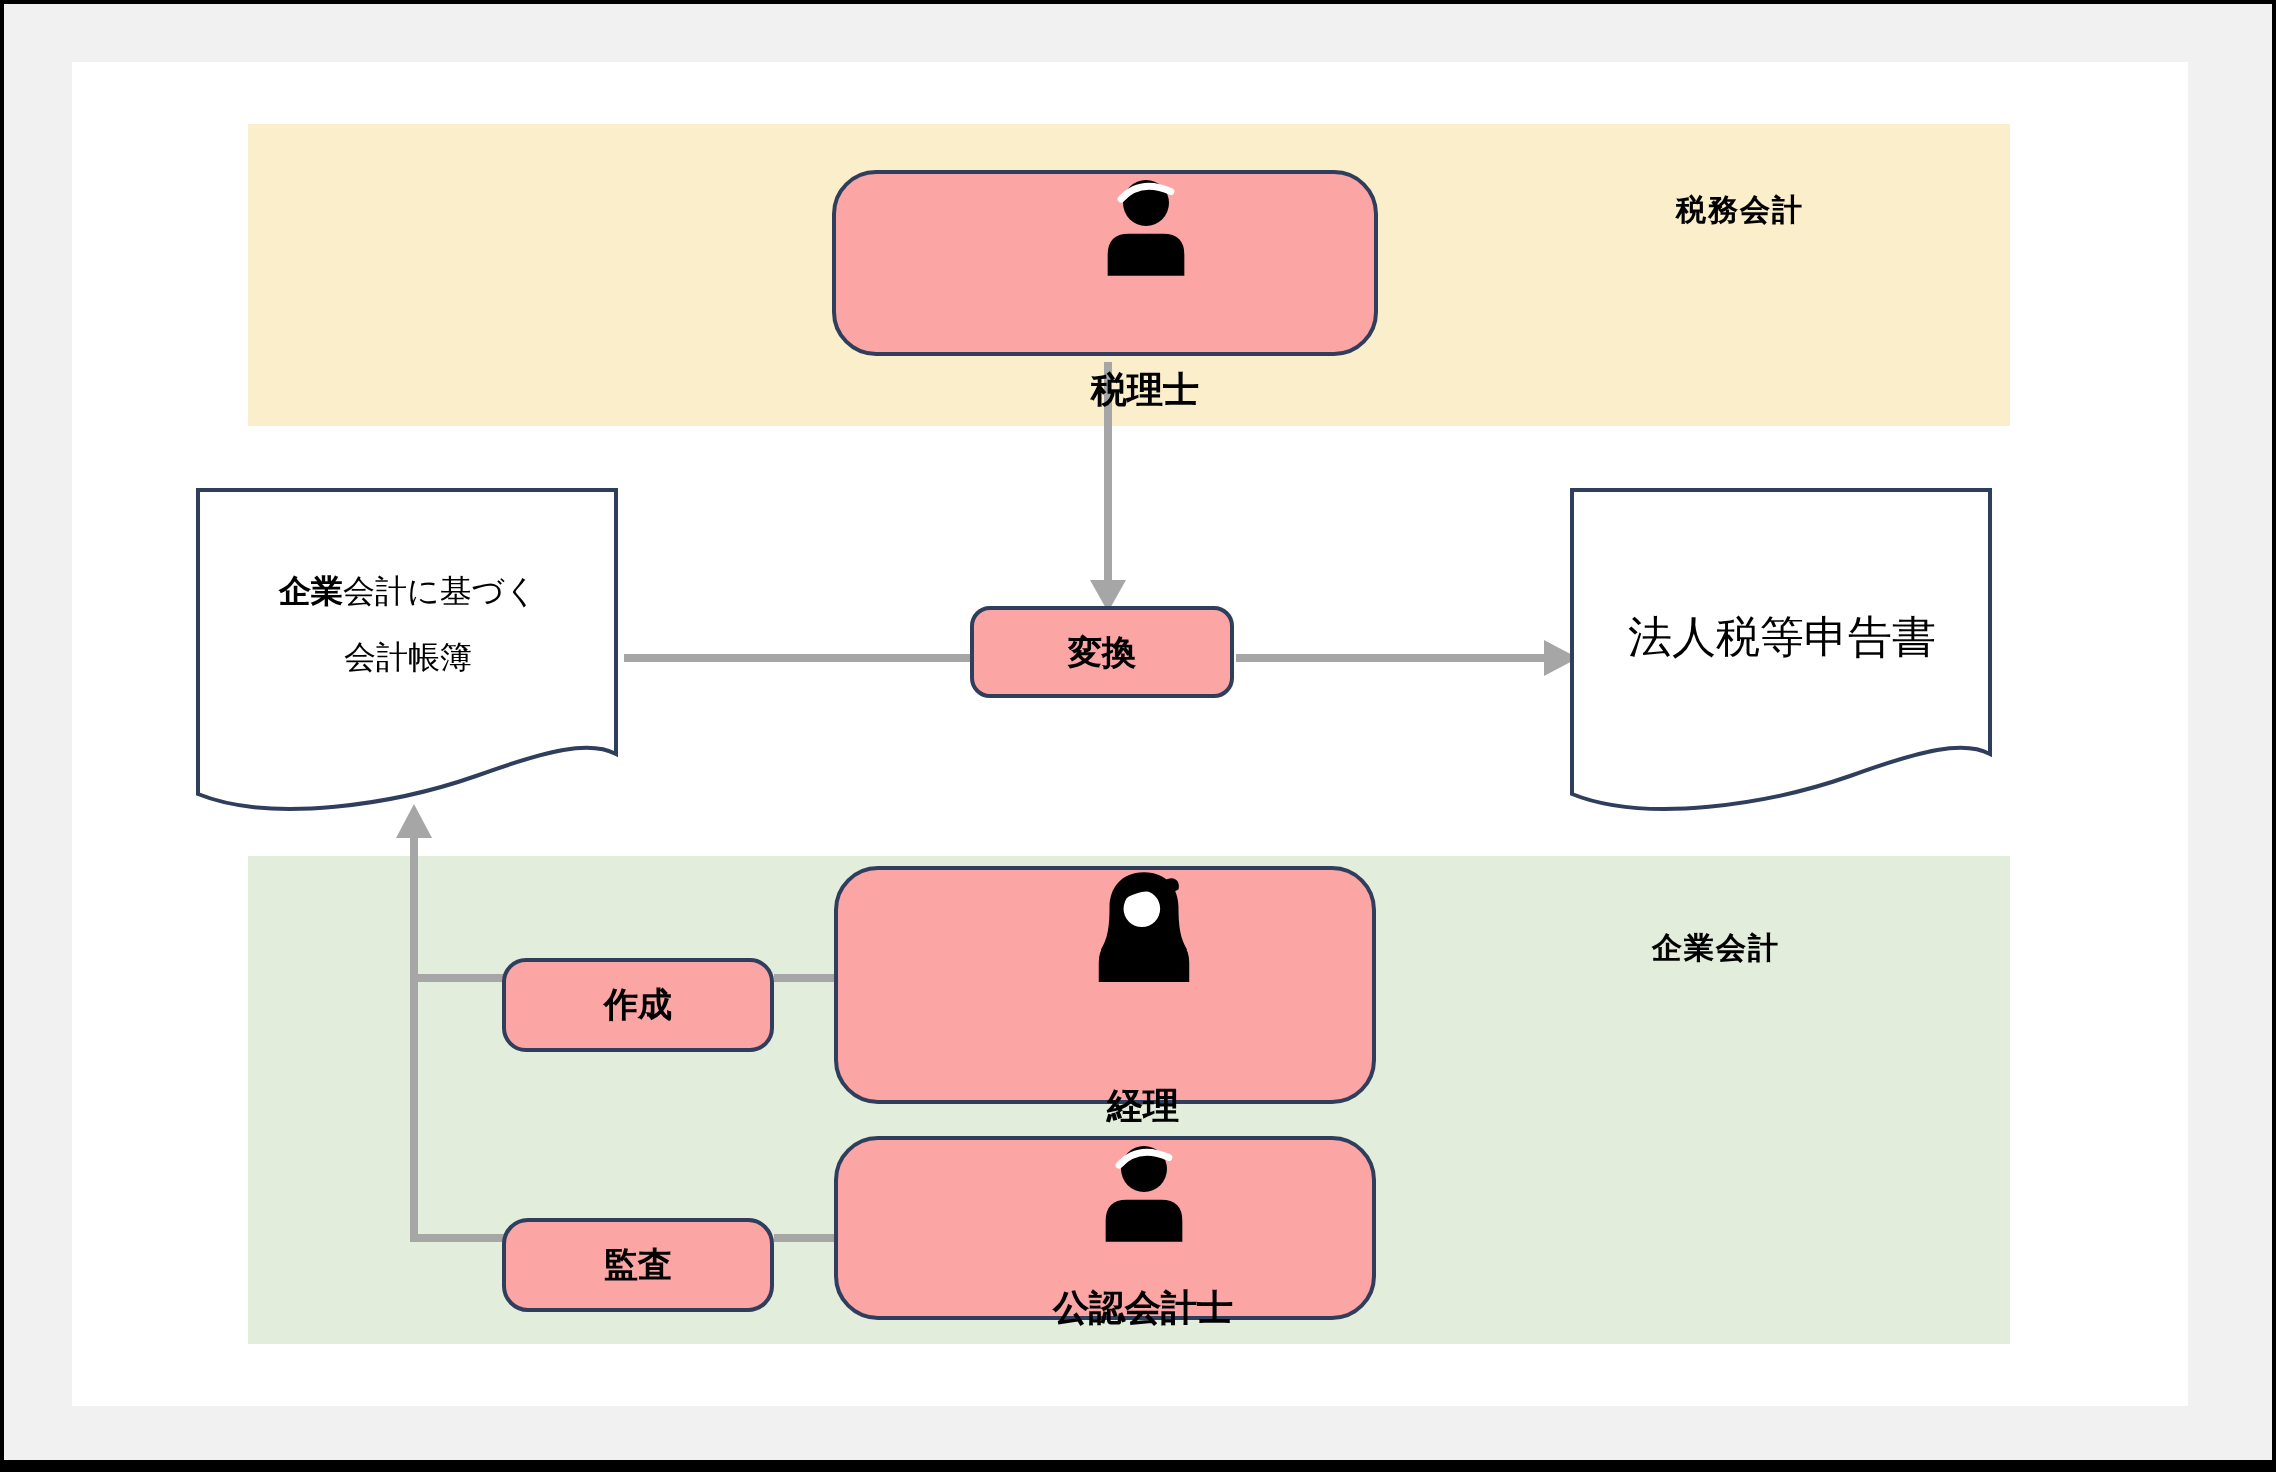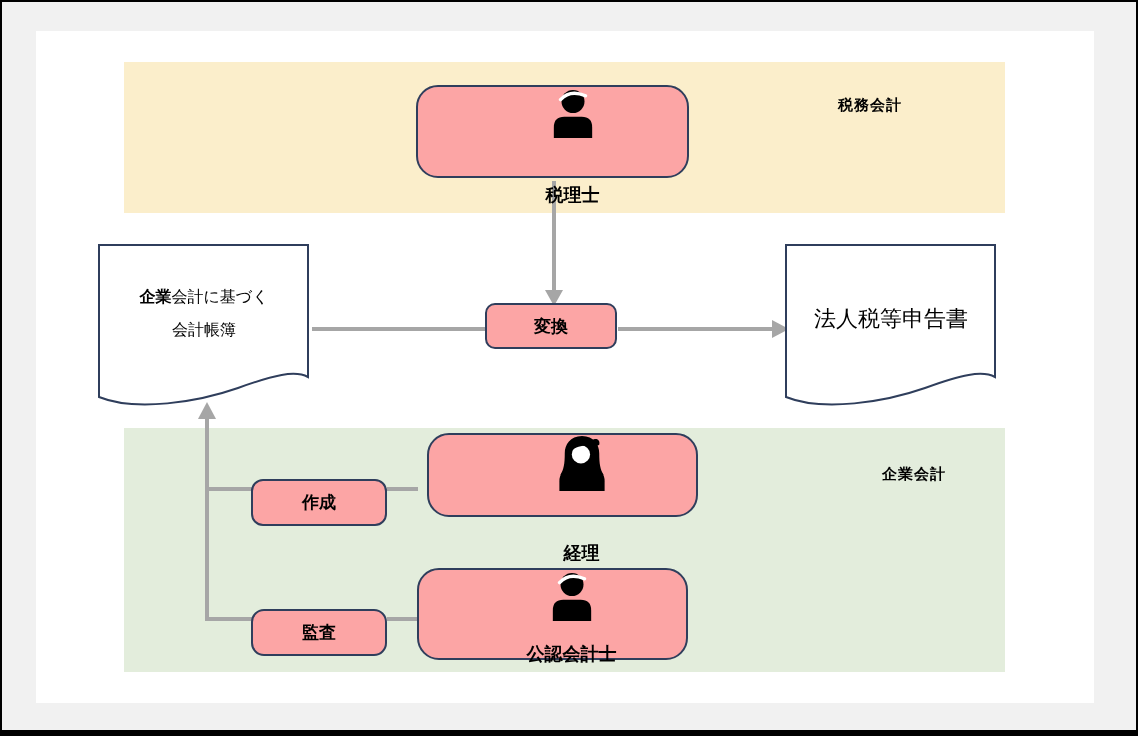--- a/index.html
+++ b/index.html
@@ -14,33 +14,33 @@
   }
   .band{position:absolute;left:122px;width:881px;height:151px;}
   .band-tax{top:60px;background:var(--color-band-tax,#fbeecb);}
   .band-corp{top:426px;height:244px;background:var(--color-band-corporate,#e3eddc);}
   .band-label{
     position:absolute;width:200px;text-align:center;
     font-size:15px;font-weight:bold;color:var(--color-text,#000);
     letter-spacing:1px;
   }
   .band-label-tax{left:768px;top:94px;}
-  .band-label-corp{left:812px;top:463px;}
+  .band-label-corp{left:756px;top:463px;}
 
   .node{
     position:absolute;box-sizing:border-box;background:#fca5a5;
     border:2px solid var(--color-node-border,#2f3e5c);
     display:flex;align-items:center;justify-content:center;
     color:var(--color-text,#000);
     flex-direction:column;
   }
   .person-box{border-radius:22px;justify-content:flex-start;}
   .person-box .label{font-size:18px;font-weight:600;}
   .node-tax-accountant{left:414px;top:83px;width:273px;height:93px;padding-left:40px;gap:44px;}
-  .node-accounting{left:425px;top:431px;width:271px;height:84px;padding-left:38px;gap:50px;}
+  .node-accounting{left:415px;top:431px;width:271px;height:119px;padding-left:38px;gap:50px;}
   .node-cpa{left:415px;top:566px;width:271px;height:92px;padding-left:38px;gap:20px;}
 
   .pill{border-radius:10px;font-size:17px;font-weight:bold;}
   .node-conversion{left:483px;top:301px;width:132px;height:46px;}
   .pill-sm{border-radius:12px;margin-top:16px;}
   .node-create{left:249px;top:461px;width:136px;height:47px;}
   .node-audit{left:249px;top:591px;width:136px;height:47px;border-radius:13px;}
 
   .doc{position:absolute;}
   .doc svg{display:block;}

